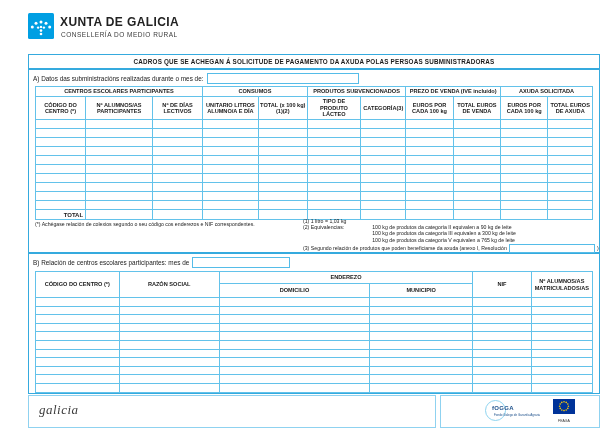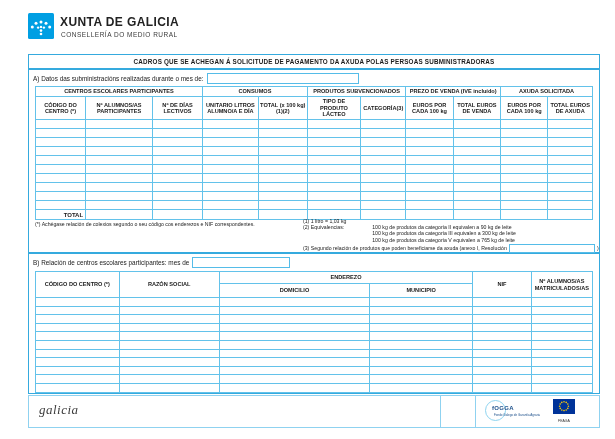--- a/index.html
+++ b/index.html
@@ -43,21 +43,21 @@
 
   
   .fnote{font-size:5.2px;color:#222;line-height:1.2;white-space:nowrap;}
   .fn-left{left:6px;top:151px;}
   .fn-right{left:274px;top:148px;}
   .fn-row{display:flex;align-items:flex-start;}
   .fn-ind{margin-left:28px;}
   .fn3{display:flex;align-items:center;margin-top:1px;}
 
   
-  .foot-left{left:28px;top:395px;width:406px;height:31px;border:1px solid #8fd2f0;padding-left:40px;}
+  .foot-left{left:28px;top:395px;width:406px;height:31px;border:1px solid #8fd2f0;}
   .foot-right{left:440px;top:395px;width:158px;height:31px;border:1px solid #8fd2f0;}
   .galicia{position:absolute;left:10px;top:6px;font-family:"Liberation Serif", serif;
            font-style:italic;font-size:13px;letter-spacing:.5px;color:#3c3c3c;}
   .fogga{position:absolute;left:44px;top:3px;width:64px;height:25px;}
   .fogga-circle{position:absolute;left:0;top:1px;width:19px;height:19px;border:1.5px solid #8ed4f0;border-radius:50%;}
   .fogga-text{position:absolute;left:7px;top:6px;font-size:6px;font-weight:bold;color:#1b4f8a;letter-spacing:.3px;}
   .fogga-tag{position:absolute;left:9px;top:14px;font-size:3px;color:#1b4f8a;white-space:nowrap;}
   .euflag{position:absolute;left:112px;top:3px;width:22px;height:21px;text-align:center;}
   .eu-caption{font-size:3.5px;color:#333;margin-top:1px;}
 </style>

